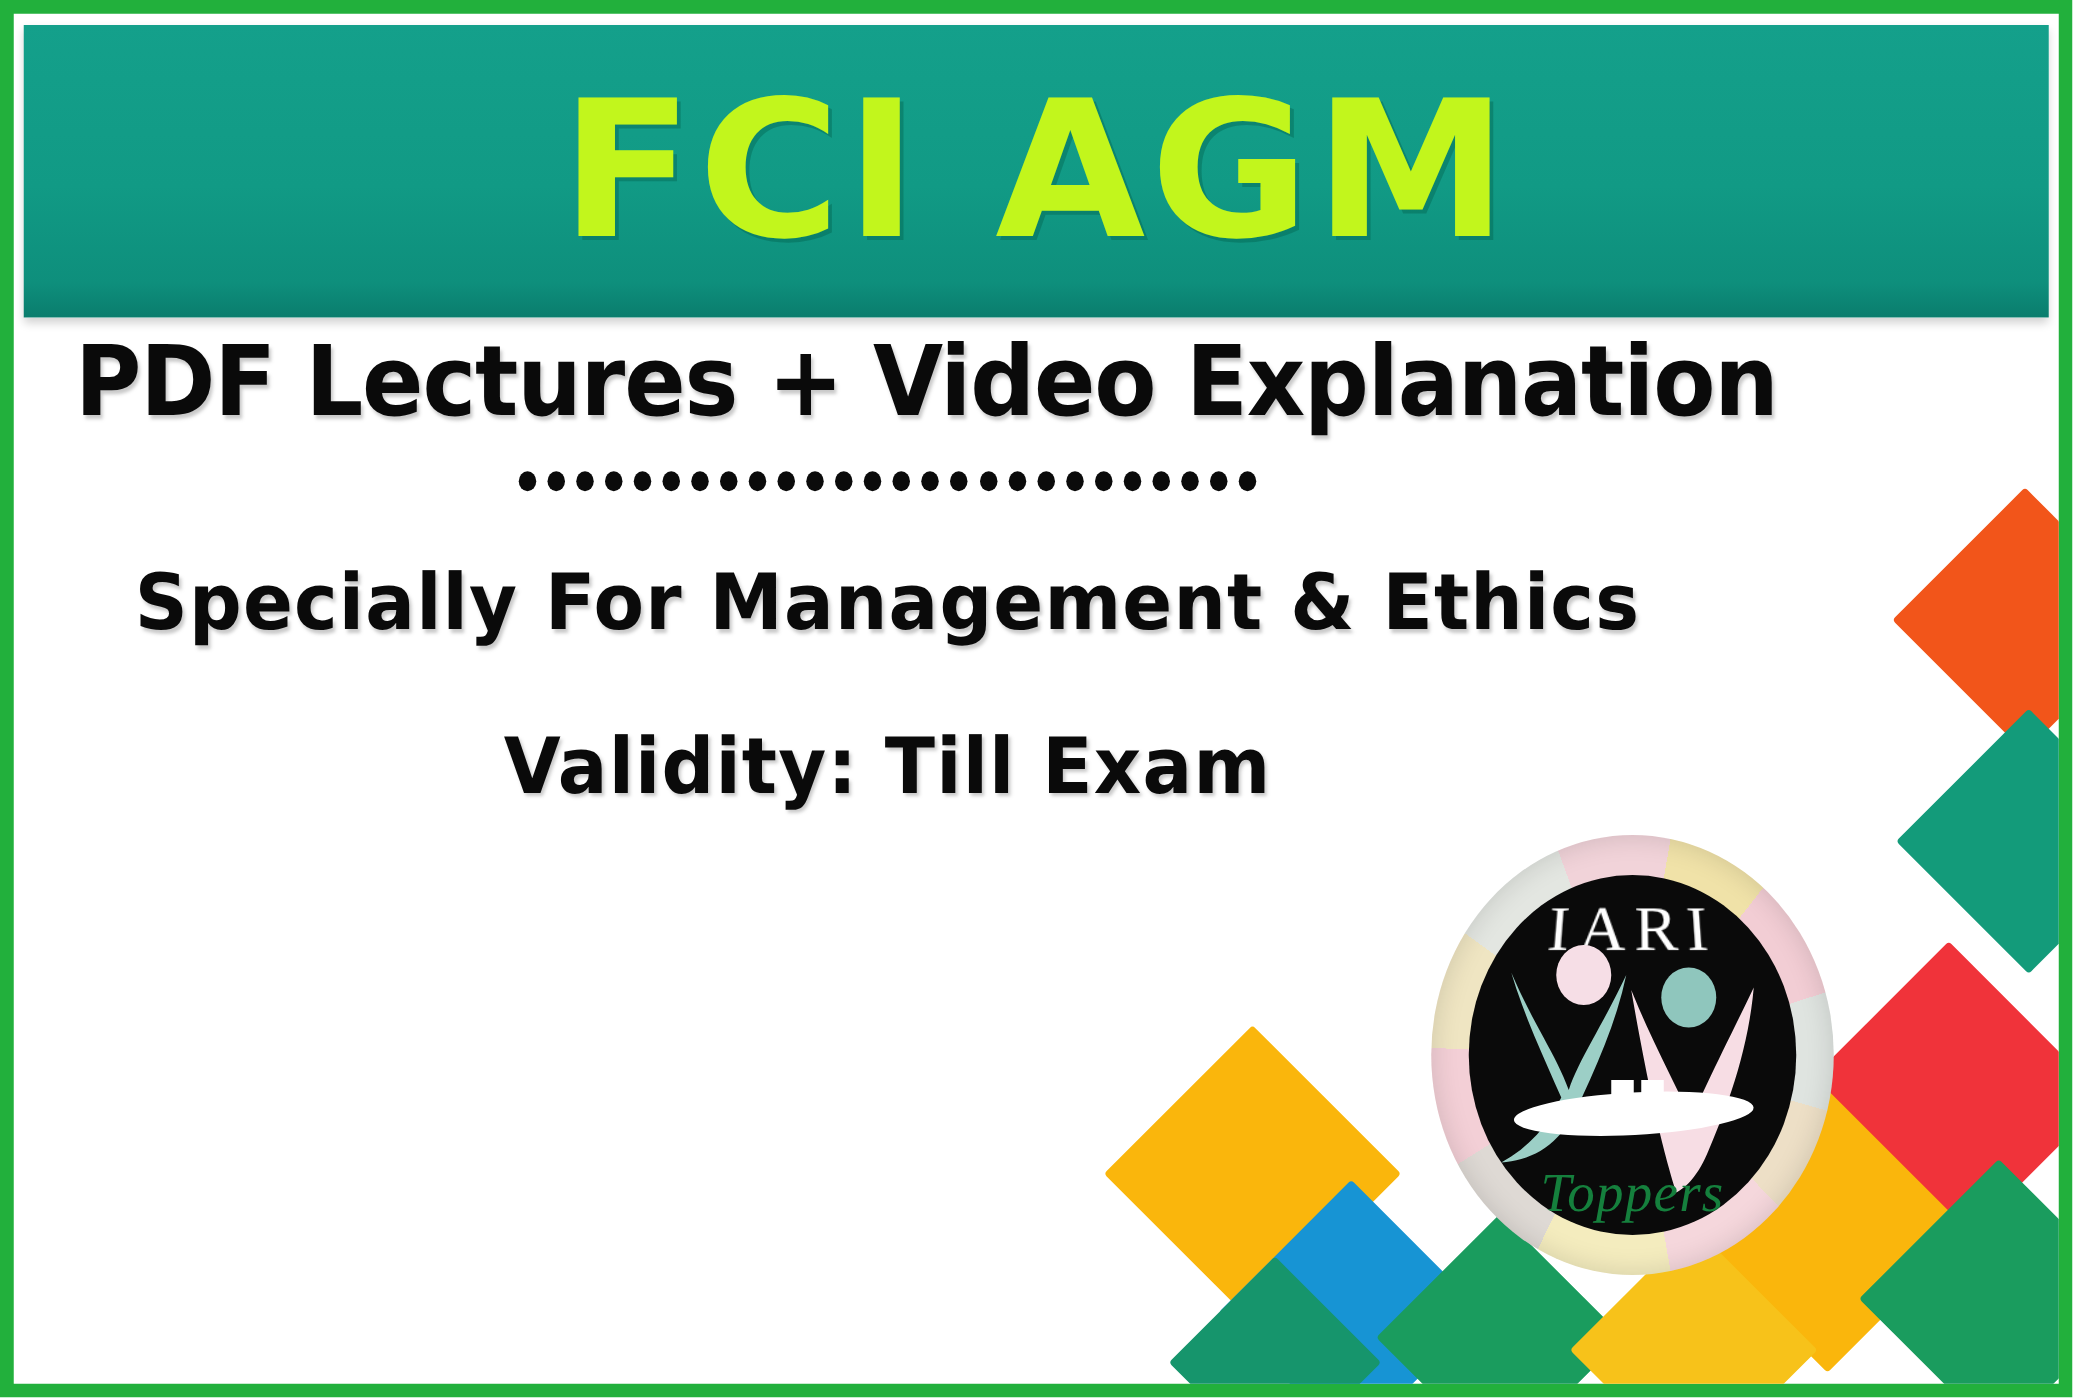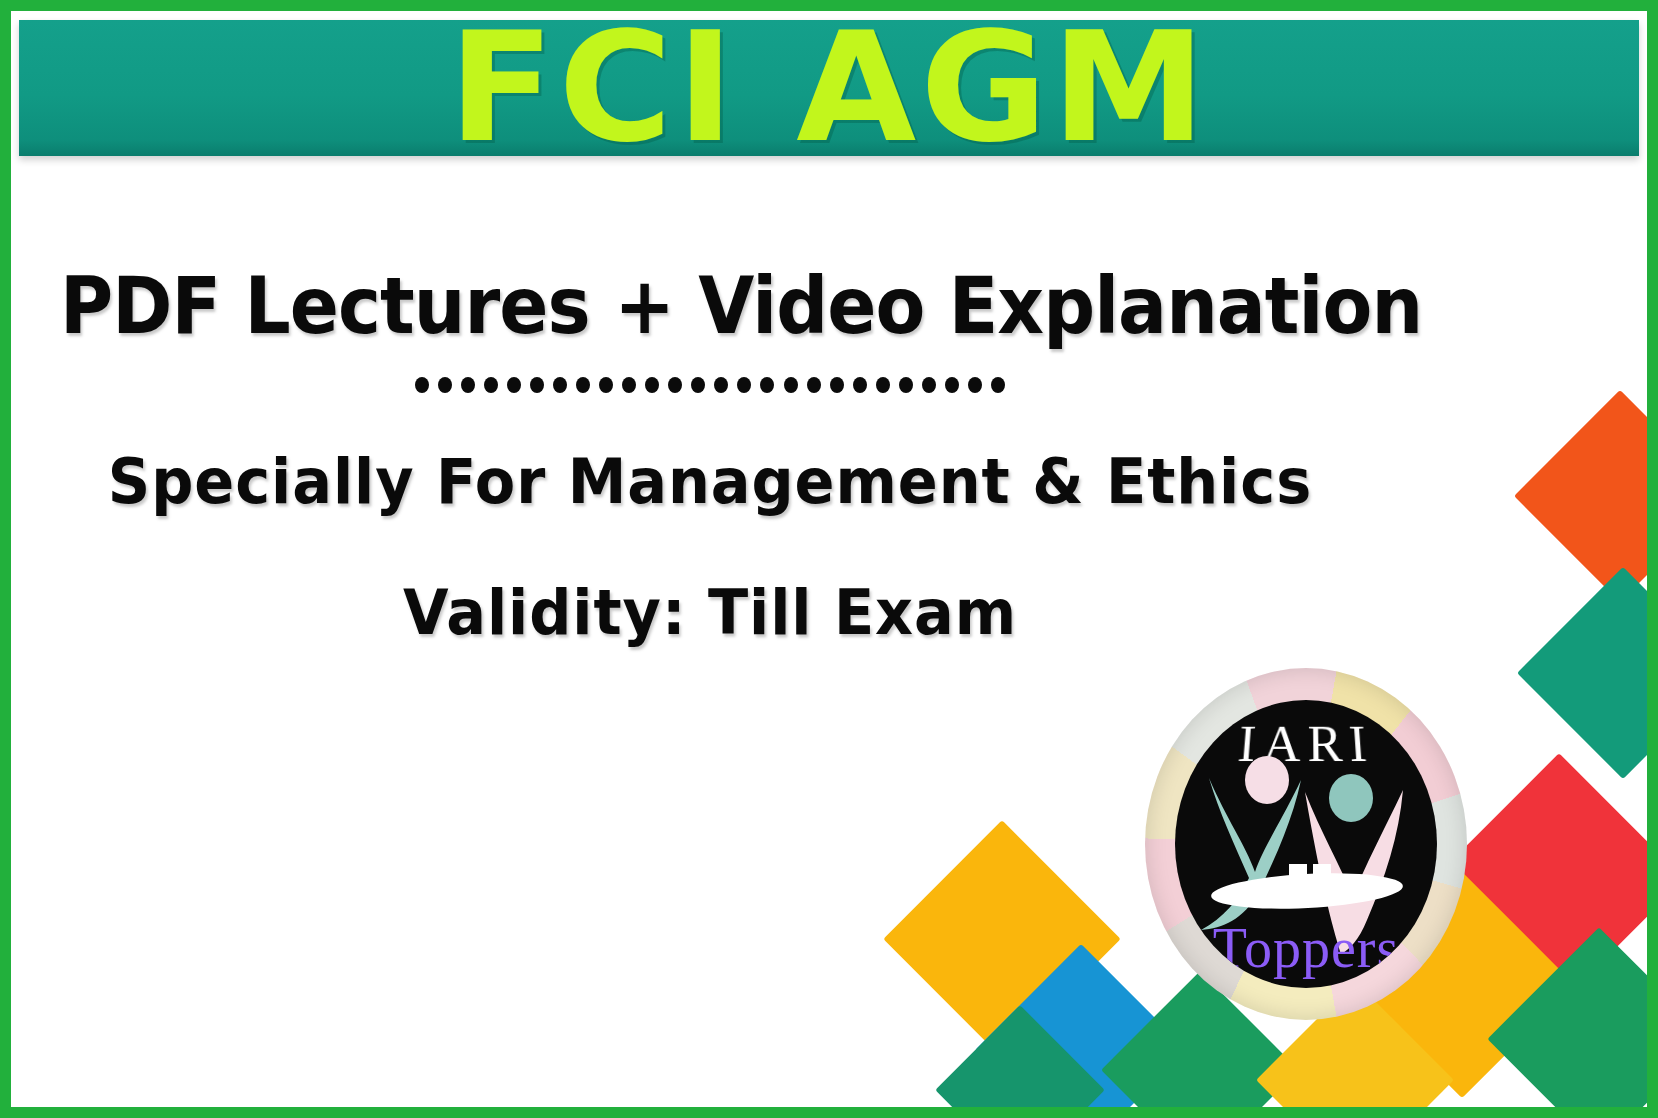--- a/index.html
+++ b/index.html
@@ -34,21 +34,21 @@
   .dia {
     position:absolute;
     transform:rotate(45deg);
     border-radius:3px;
   }
 
   
   #header-band {
     position:absolute;
     left:8px; top:9px;
-    width:1620px; height:136px;
+    width:1620px; height:234px;
     background:linear-gradient(180deg,#14a08b 0%,#119a85 55%,#0e8f7c 88%,#0a7d6d 100%);
     box-shadow:0 4px 7px rgba(0,0,0,.18);
     display:flex; align-items:center; justify-content:center;
   }
   #header-title {
     font-family:"DejaVu Sans", sans-serif;
     font-weight:bold;
     font-size:152px;
     line-height:1;
     letter-spacing:4px;
@@ -179,23 +179,24 @@
     letter-spacing:7px;
     color:#ffffff;
     transform:perspective(160px) rotateX(12deg);
   }
   #logo-toppers {
     position:absolute;
     left:0; bottom:8px;
     width:262px;
     text-align:center;
     font-family:"Liberation Serif", serif;
-    font-size:56px;
+    font-size:44px;
     letter-spacing:1px;
-    color:#8b5cf6;
+    color:#15803d;
+    font-style:italic;
   }
   .logo-figure { position:absolute; }
   .fig-head { position:absolute; border-radius:50%; }
   #logo-swoosh {
     position:absolute;
     left:36px; bottom:80px;
     width:192px; height:34px;
     background:#ffffff;
     border-radius:50%;
     transform:rotate(-3deg);

